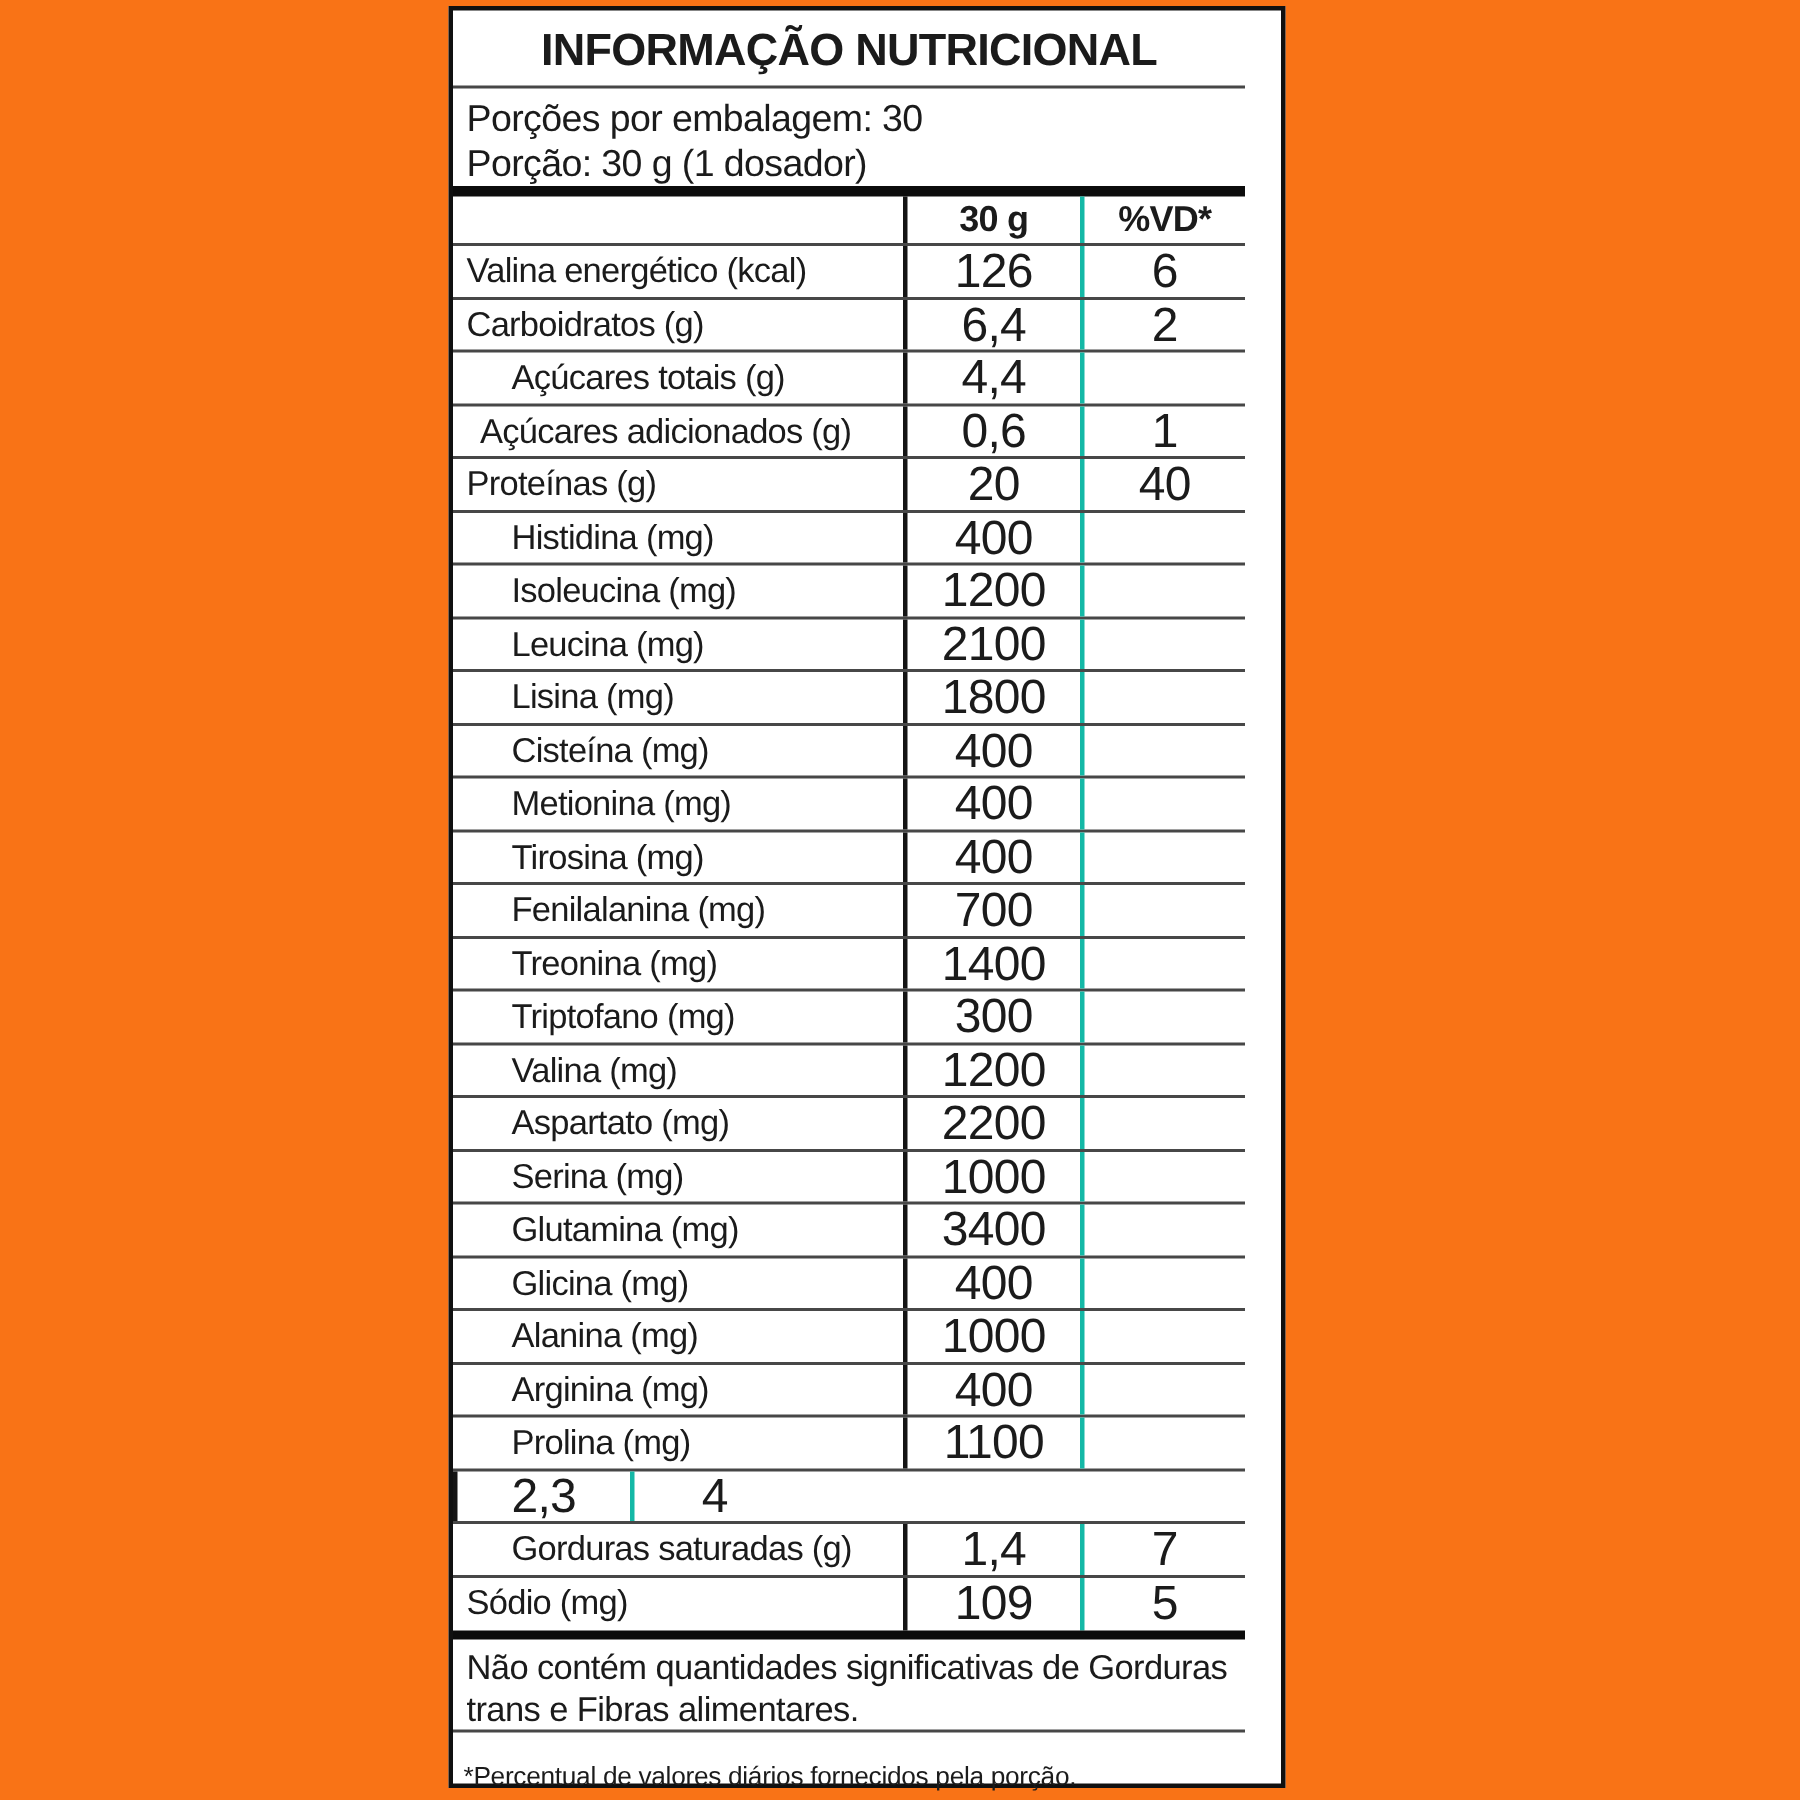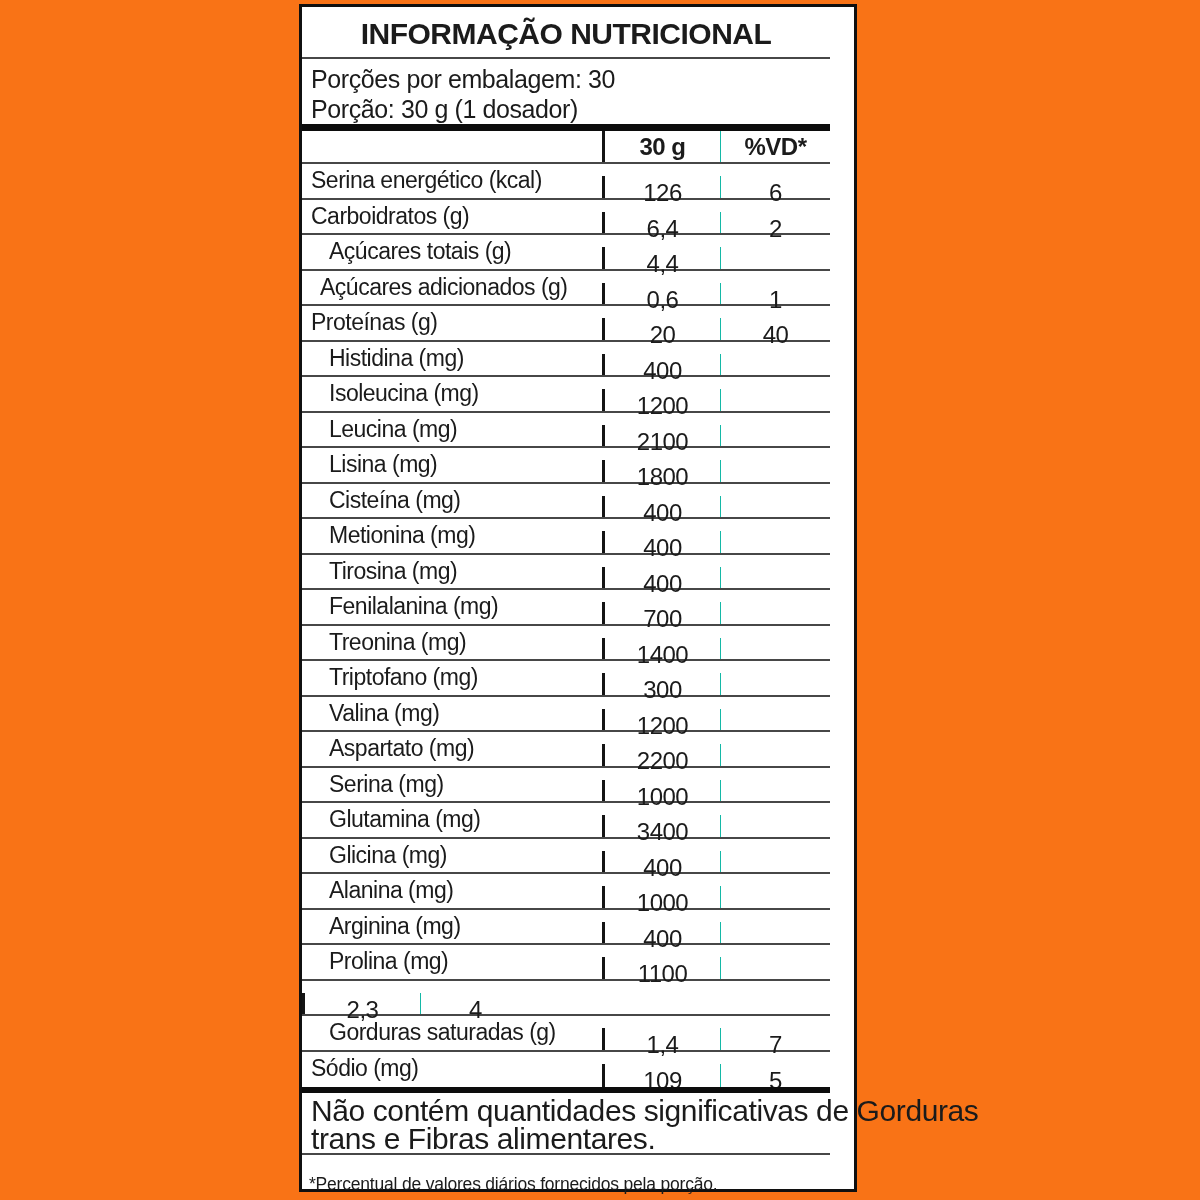--- a/index.html
+++ b/index.html
@@ -58,47 +58,46 @@
   }
   .row {
     display: flex;
     box-sizing: border-box;
     height: 35.5px;
     border-bottom: 2px solid #474747;
   }
   .tbody .row:last-child { border-bottom: 0; }
   .c-label { box-sizing: border-box; width: 300px; overflow: hidden; }
   .c-amt   { box-sizing: border-box; width: 118px; border-left: 3px solid #141414; text-align: center; }
-  .c-dv    { box-sizing: border-box; width: 110px; border-left: 1px solid #14b8a6; text-align: center; }
+  .c-dv    { box-sizing: border-box; width: 110px; border-left: 3px solid #14b8a6; text-align: center; }
   .hdr {
     font-weight: bold;
     font-size: 24px;
     line-height: 31px;
     letter-spacing: -0.5px;
   }
   .cell-label {
     font-size: 23px;
     line-height: 33px;
     letter-spacing: -0.5px;
     white-space: nowrap;
   }
   .cell-val {
-    font-size: 24px;
+    font-size: 32px;
     line-height: 33px;
     letter-spacing: -0.5px;
-    margin-top: 12px;
   }
   .ind0 { padding-left: 9px; }
-  .ind1 { padding-left: 27px; }
+  .ind1 { padding-left: 39px; }
   .ind2 { padding-left: 18px; }
   .note {
     box-sizing: border-box;
     height: 76px;
     padding: 4px 0 0 9px;
-    font-size: 30px;
+    font-size: 23px;
     line-height: 28px;
     letter-spacing: -0.4px;
     white-space: nowrap;
   }
   .footnote {
     box-sizing: border-box;
     height: 30px;
     padding: 5px 0 0 7px;
     font-size: 17.5px;
     letter-spacing: -0.2px;
@@ -125,21 +124,21 @@
       <div class="rule thick"></div>
 
       <div class="hdr-row">
         <div class="c-label"></div>
         <div class="c-amt hdr">30 g</div>
         <div class="c-dv hdr">%VD*</div>
       </div>
 
       <div class="tbody">
           <div class="row">
-    <div class="c-label cell-label ind0">Serina energético (kcal)</div>
+    <div class="c-label cell-label ind0">Valina energético (kcal)</div>
     <div class="c-amt cell-val">126</div>
     <div class="c-dv cell-val">6</div>
   </div>
           <div class="row">
     <div class="c-label cell-label ind0">Carboidratos (g)</div>
     <div class="c-amt cell-val">6,4</div>
     <div class="c-dv cell-val">2</div>
   </div>
           <div class="row">
     <div class="c-label cell-label ind1">Açúcares totais (g)</div>

